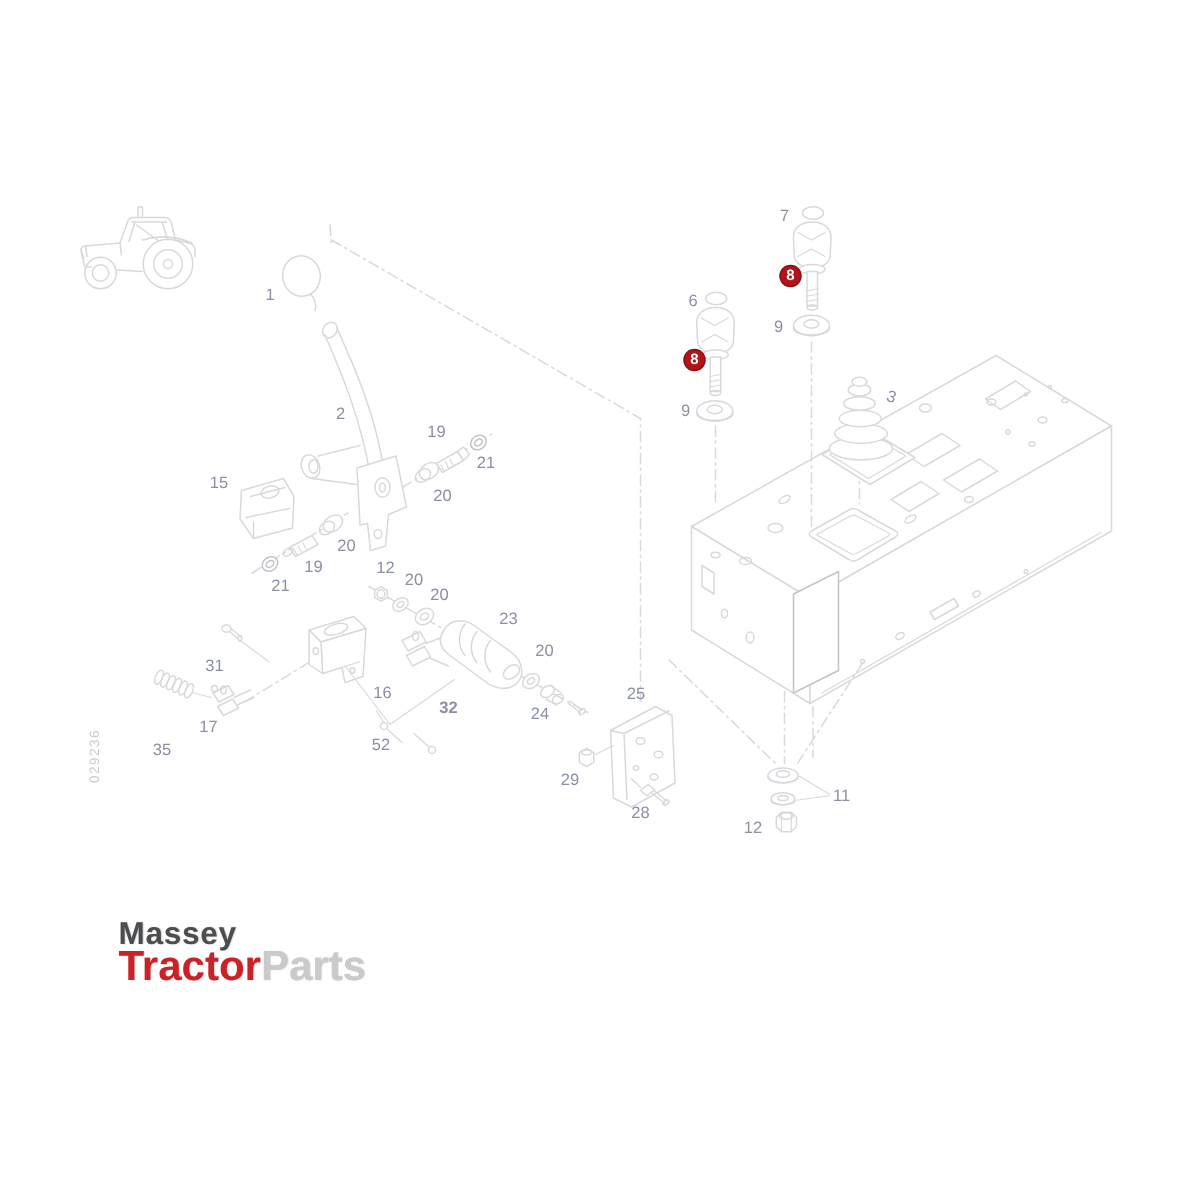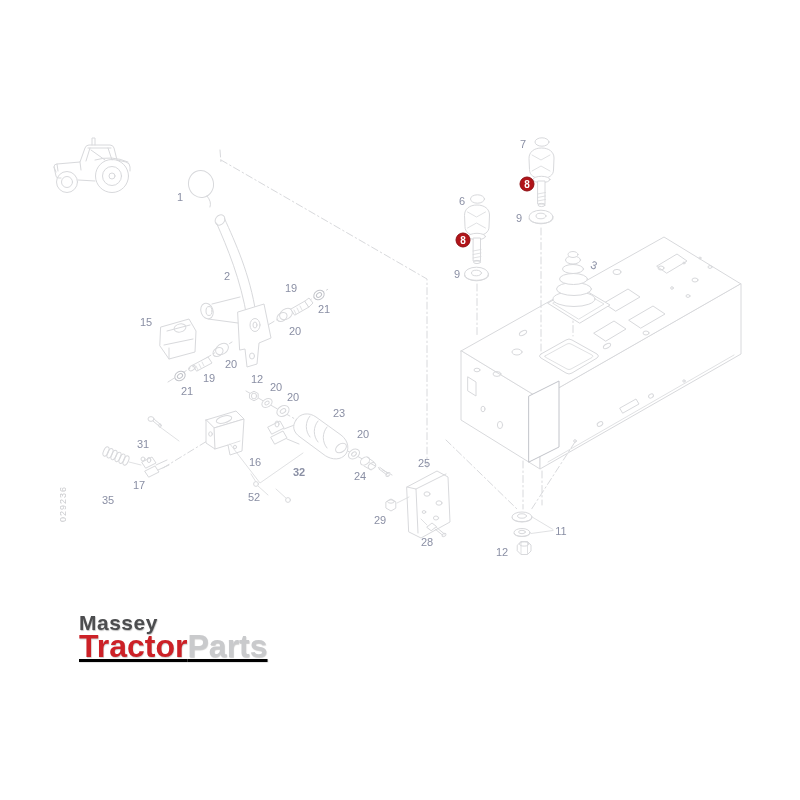--- a/index.html
+++ b/index.html
@@ -15,22 +15,22 @@
               color:var(--label);white-space:nowrap;}
   .badge{position:absolute;transform:translate(-50%,-50%);width:15px;height:15px;
          border-radius:50%;background:var(--badge-bg);color:var(--badge-text);
          font-size:10px;font-weight:bold;display:flex;align-items:center;justify-content:center;
          border:1px solid #8d0e13;box-sizing:border-box;cursor:pointer;}
   .watermark{position:absolute;left:58px;top:486px;writing-mode:vertical-rl;
              transform:rotate(180deg);font-size:9px;letter-spacing:1px;color:var(--watermark);}
   .logo{position:absolute;left:79px;top:612px;line-height:1;}
   .logo-line1{font-size:21px;font-weight:bold;color:var(--logo-dark);letter-spacing:0.5px;
               text-shadow:0.5px 0.5px 1px rgba(0,0,0,0.25);}
-  .logo-line2{font-size:32px;font-weight:bold;margin-top:-3px;
-              text-shadow:0.5px 0.5px 1px rgba(0,0,0,0.2);text-decoration:underline;}
+  .logo-line2{font-size:28px;font-weight:bold;margin-top:-3px;
+              text-shadow:0.5px 0.5px 1px rgba(0,0,0,0.2);}
   .logo-red{color:var(--logo-red);}
   .logo-gray{color:var(--logo-gray);}
 </style>
 </head>
 <body>
 
 <div class="stage">
 
   <svg width="800" height="800" viewBox="0 0 800 800">
 

